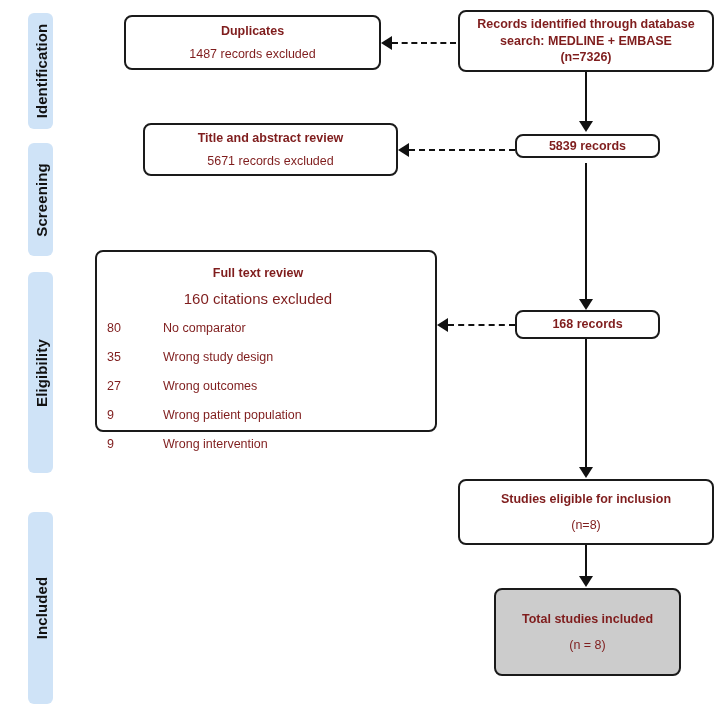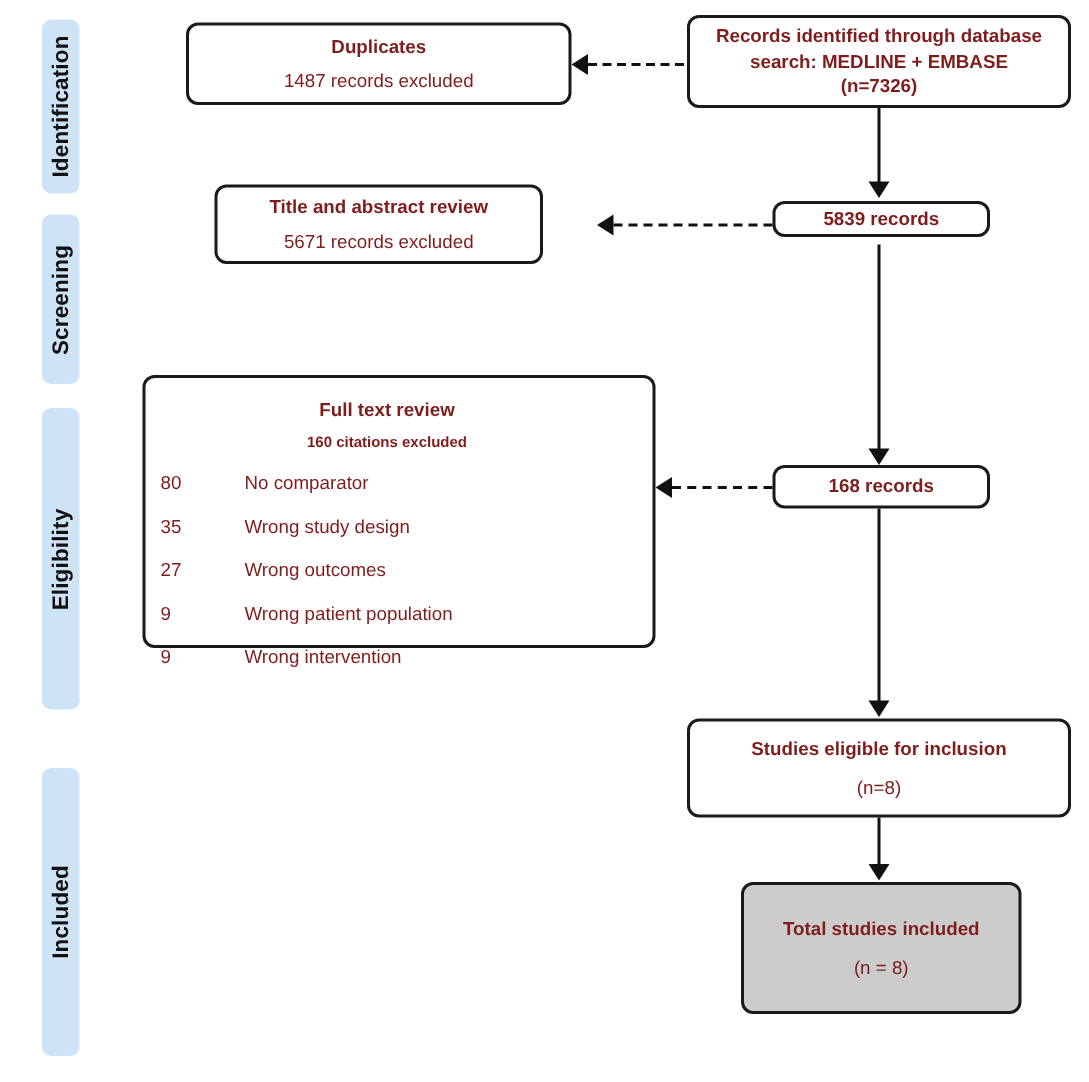--- a/index.html
+++ b/index.html
@@ -78,22 +78,22 @@
     display: block;
     padding: 12px 16px 0 0;
   }
   .listbox .head {
     font-size: 12.5px;
     font-weight: bold;
     text-align: center;
     margin-top: 2px;
   }
   .listbox .subhead {
-    font-size: 10px;
-    font-weight: bold;
+    font-size: 15px;
+    font-weight: normal;
     text-align: center;
     margin-top: 10px;
   }
   .reason-list {
     margin: 14px 0 0 0;
     padding: 0;
     list-style: none;
   }
   .reason-row {
     display: flex;
@@ -174,21 +174,21 @@
   <div class="dashed-line" style="left:392px; top:42px; width:64px;"></div>
   <div class="arrow-left" style="left:381px; top:36px;"></div>
 
   <div class="v-line" style="left:585px; top:72px; height:50px;"></div>
   <div class="arrow-down" style="left:579px; top:121px;"></div>
 
   <div class="box" style="left:515px; top:134px; width:145px; height:24px;">
     <div class="box-title">5839 records</div>
   </div>
 
-  <div class="box" style="left:143px; top:123px; width:219px; height:53px;">
+  <div class="box" style="left:143px; top:123px; width:255px; height:53px;">
     <div class="box-title">Title and abstract review</div>
     <div class="box-sub tight">5671 records excluded</div>
   </div>
 
   <div class="dashed-line" style="left:409px; top:149px; width:106px;"></div>
   <div class="arrow-left" style="left:398px; top:143px;"></div>
 
   <div class="v-line" style="left:585px; top:163px; height:137px;"></div>
   <div class="arrow-down" style="left:579px; top:299px;"></div>
 

